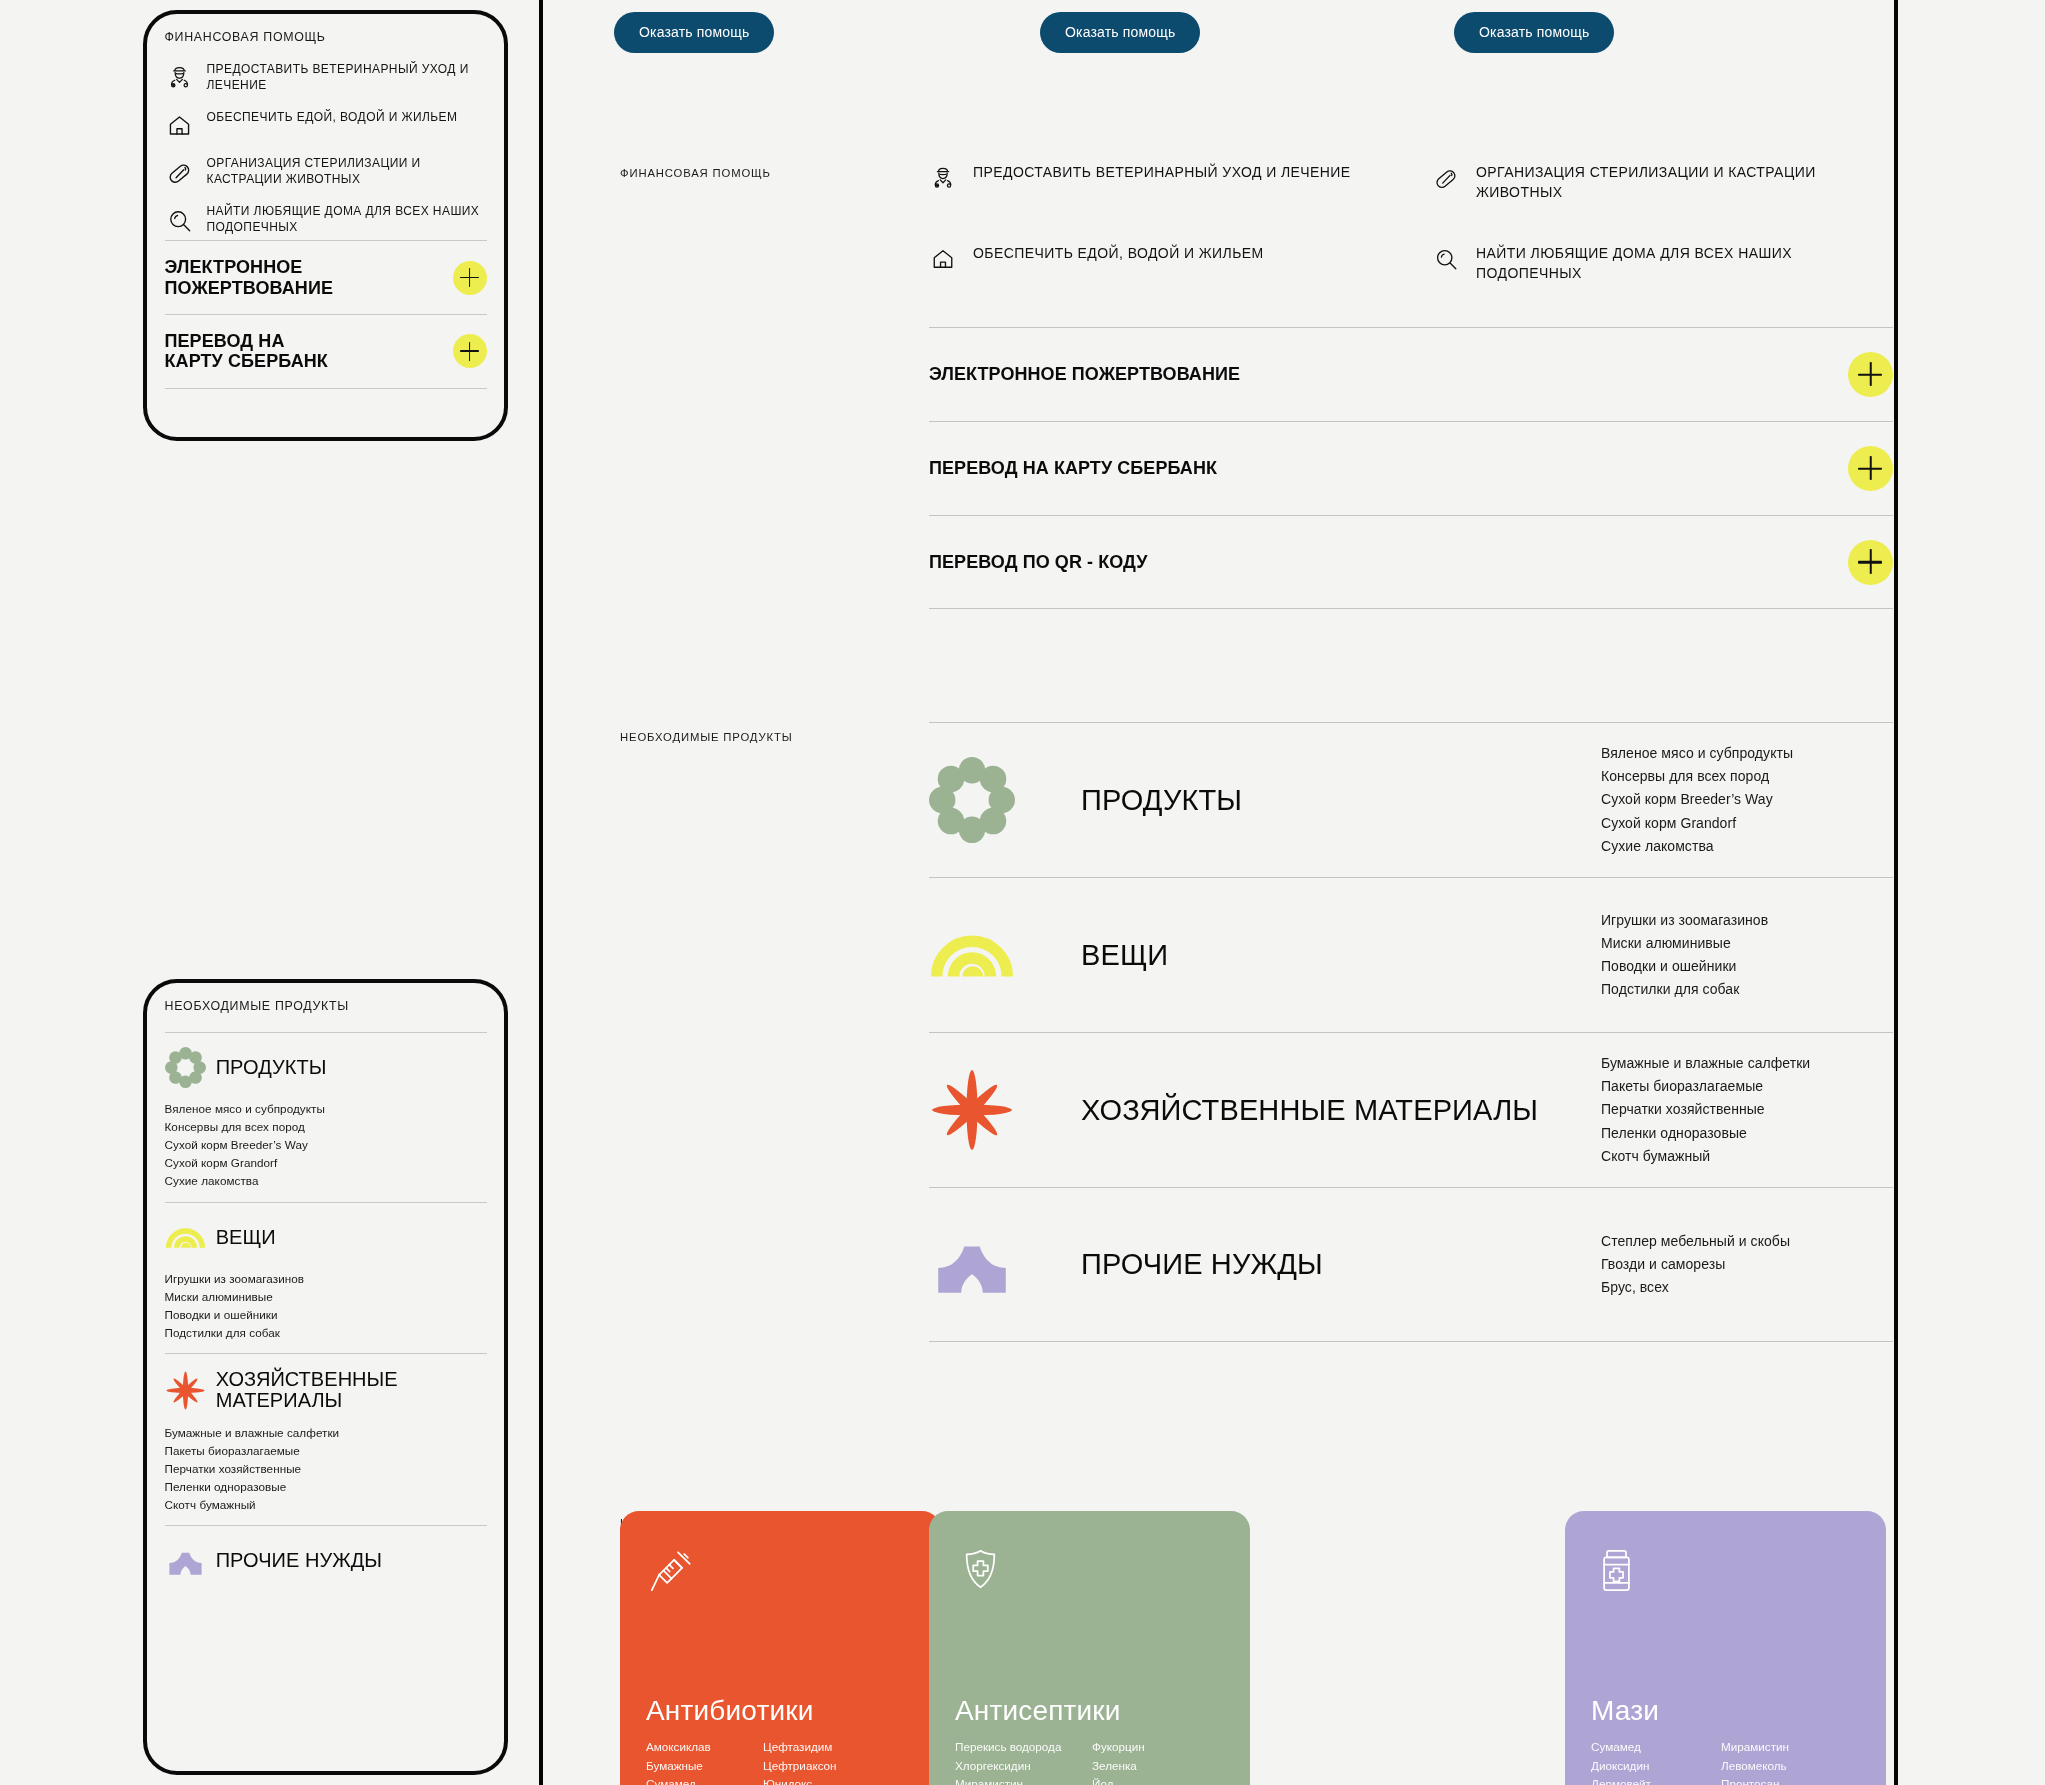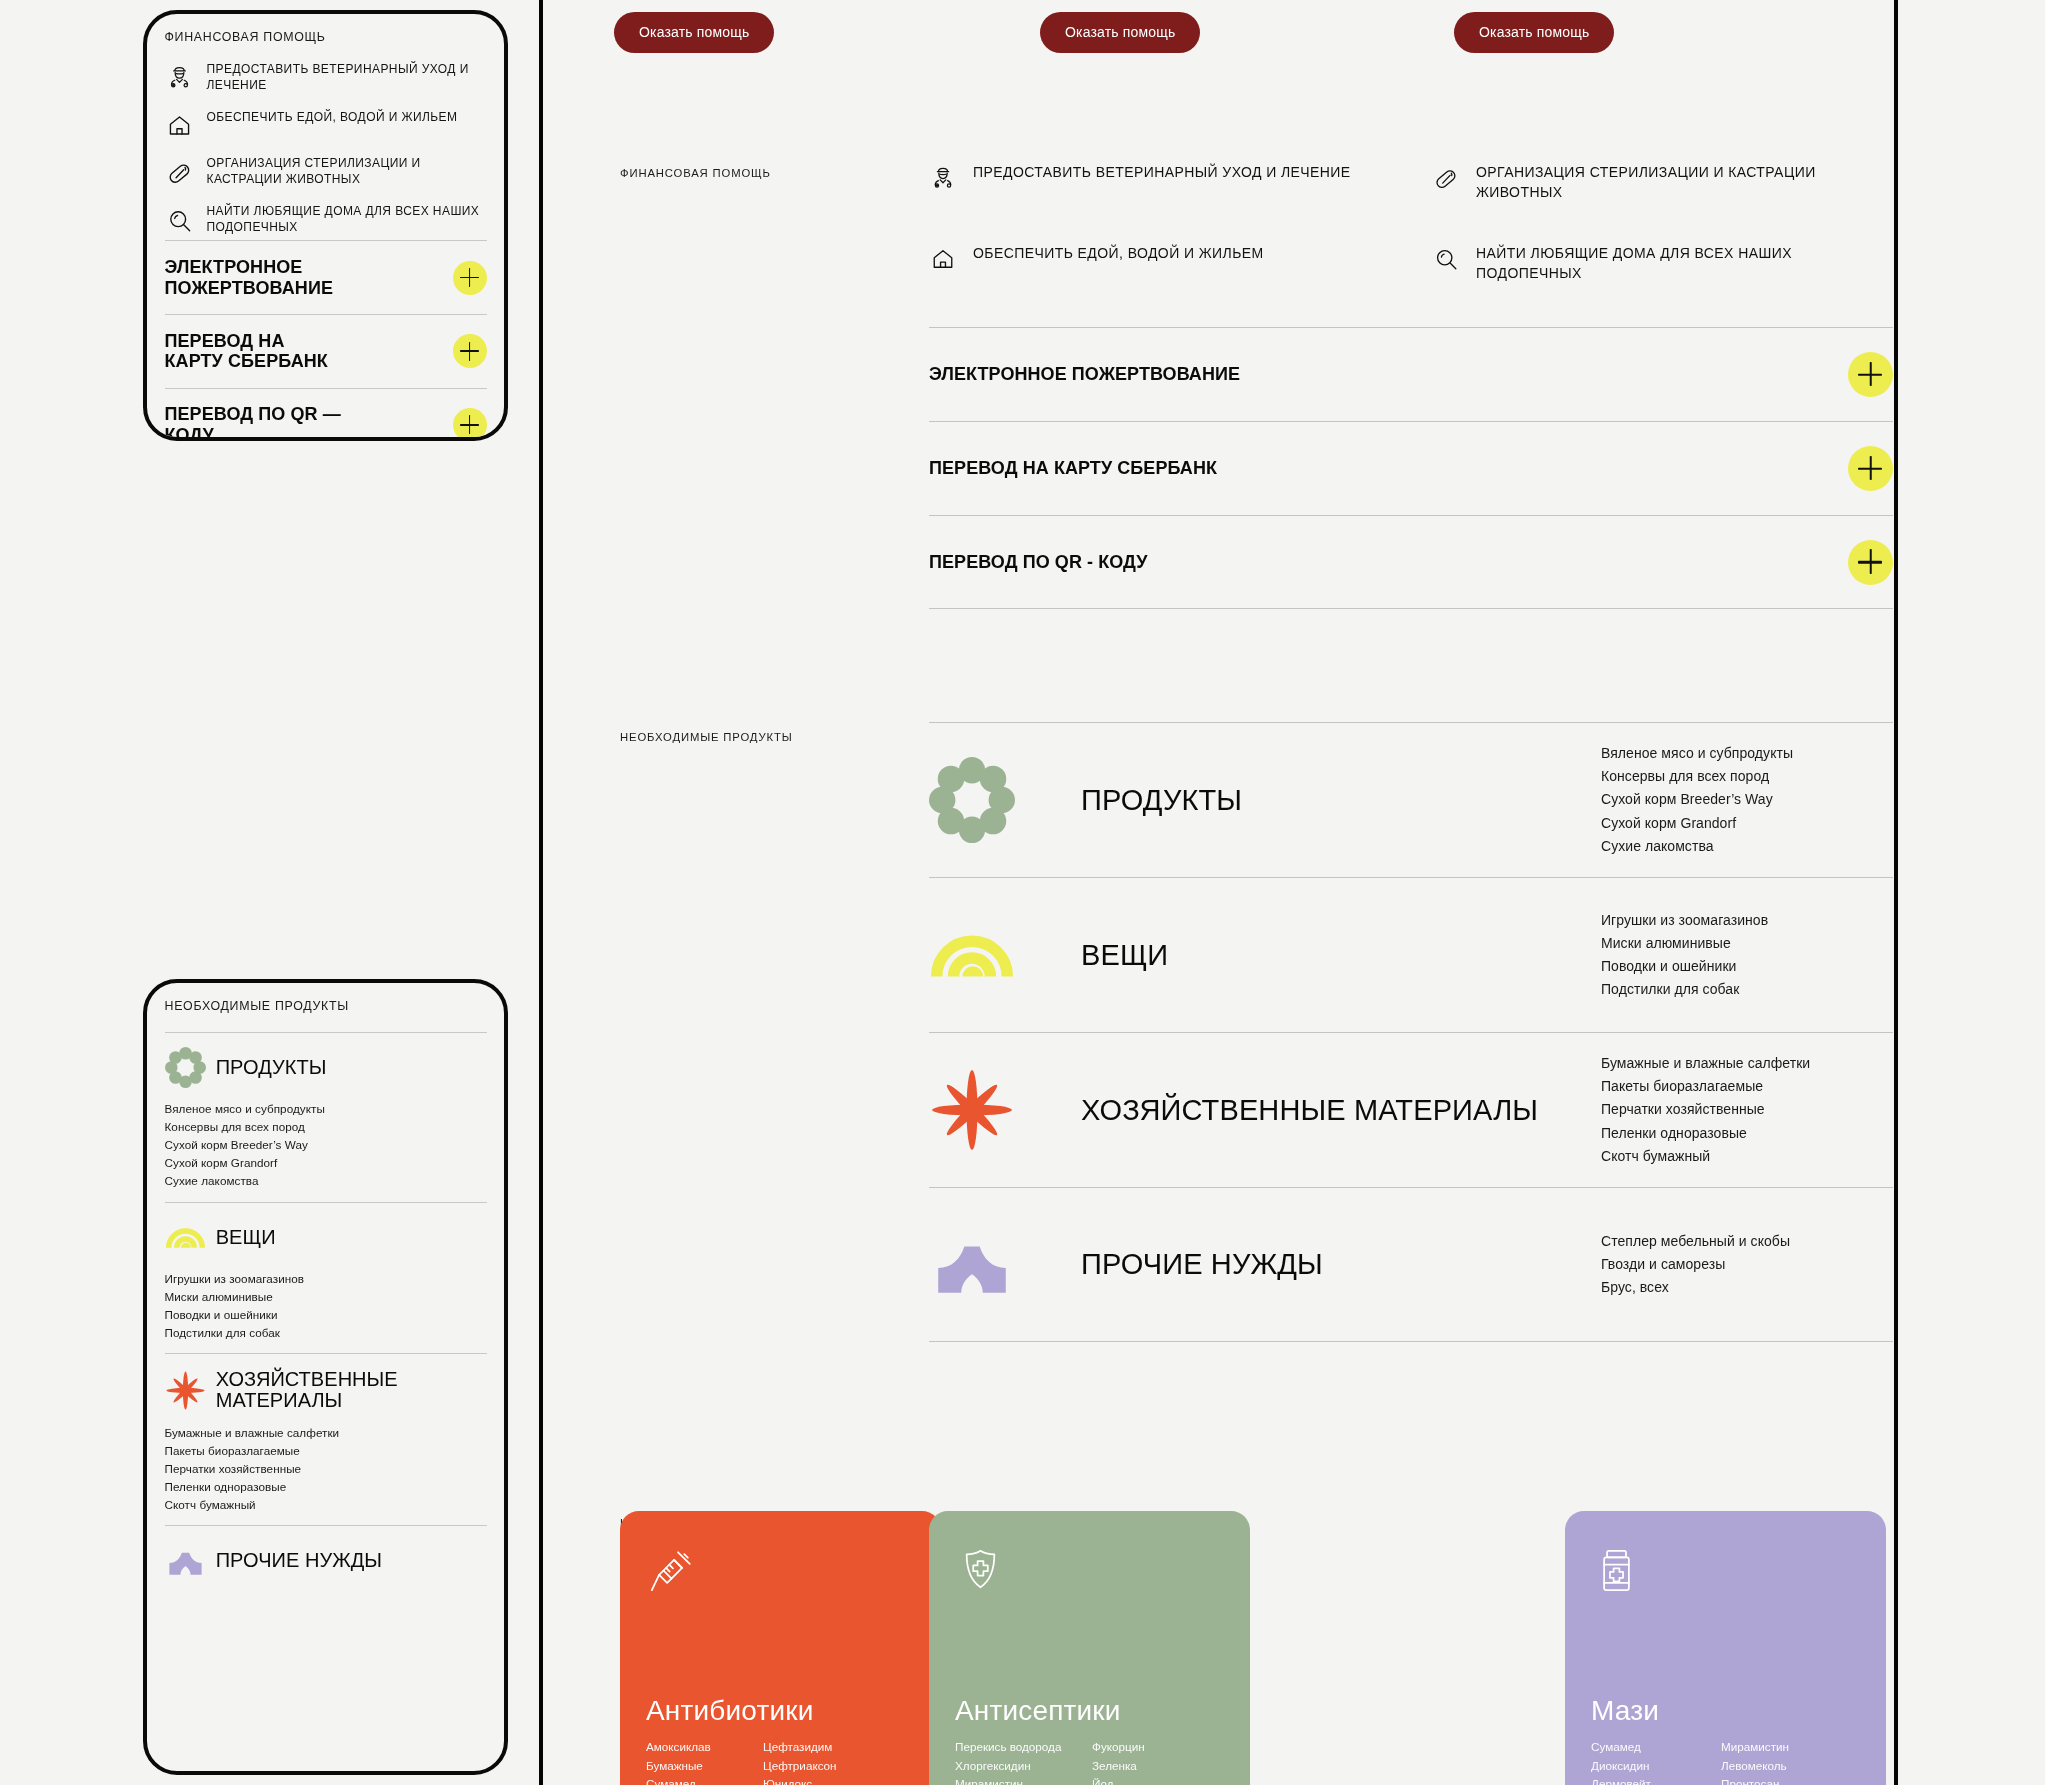--- a/index.html
+++ b/index.html
@@ -74,21 +74,21 @@
     font-size:20px; font-weight:400; letter-spacing:.002em;
     text-transform:uppercase; line-height:1.08; color:#0b0b0b;
   }
   .m-prod-list {
     margin-top:11.7px; font-size:11.7px; line-height:1.54; color:#1a1a1a; letter-spacing:.004em;
   }
 
   
   .cta {
     position:absolute; height:41px; padding:0 25px;
-    background:#7f1d1d; color:#fff; border:none; border-radius:22px;
+    background:#0c4a6e; color:#fff; border:none; border-radius:22px;
     font-family:"Liberation Sans", sans-serif;
     font-size:14px; letter-spacing:.012em; cursor:pointer;
     display:flex; align-items:center; justify-content:center;
   }
   .cta-1 { left:614px;  top:11.7px; }
   .cta-2 { left:1040px; top:11.7px; }
   .cta-3 { left:1454px; top:11.7px; }
 
   .side-label {
     position:absolute;
@@ -230,24 +230,20 @@
       <span class="plus-circle"></span>
     </div>
     <div class="hr"></div>
 
     <div class="m-acc-row">
       <span class="m-acc-title">ПЕРЕВОД НА КАРТУ СБЕРБАНК</span>
       <span class="plus-circle"></span>
     </div>
     <div class="hr"></div>
 
-    <div class="m-acc-row">
-      <span class="m-acc-title">ПЕРЕВОД ПО QR — КОДУ</span>
-      <span class="plus-circle"></span>
-    </div>
 
   </div>
 </div>
 
 <div class="phone phone-b">
   <div class="phone-inner">
     <div class="eyebrow">НЕОБХОДИМЫЕ ПРОДУКТЫ</div>
     <div style="height:19px"></div>
     <div class="hr"></div>
 

